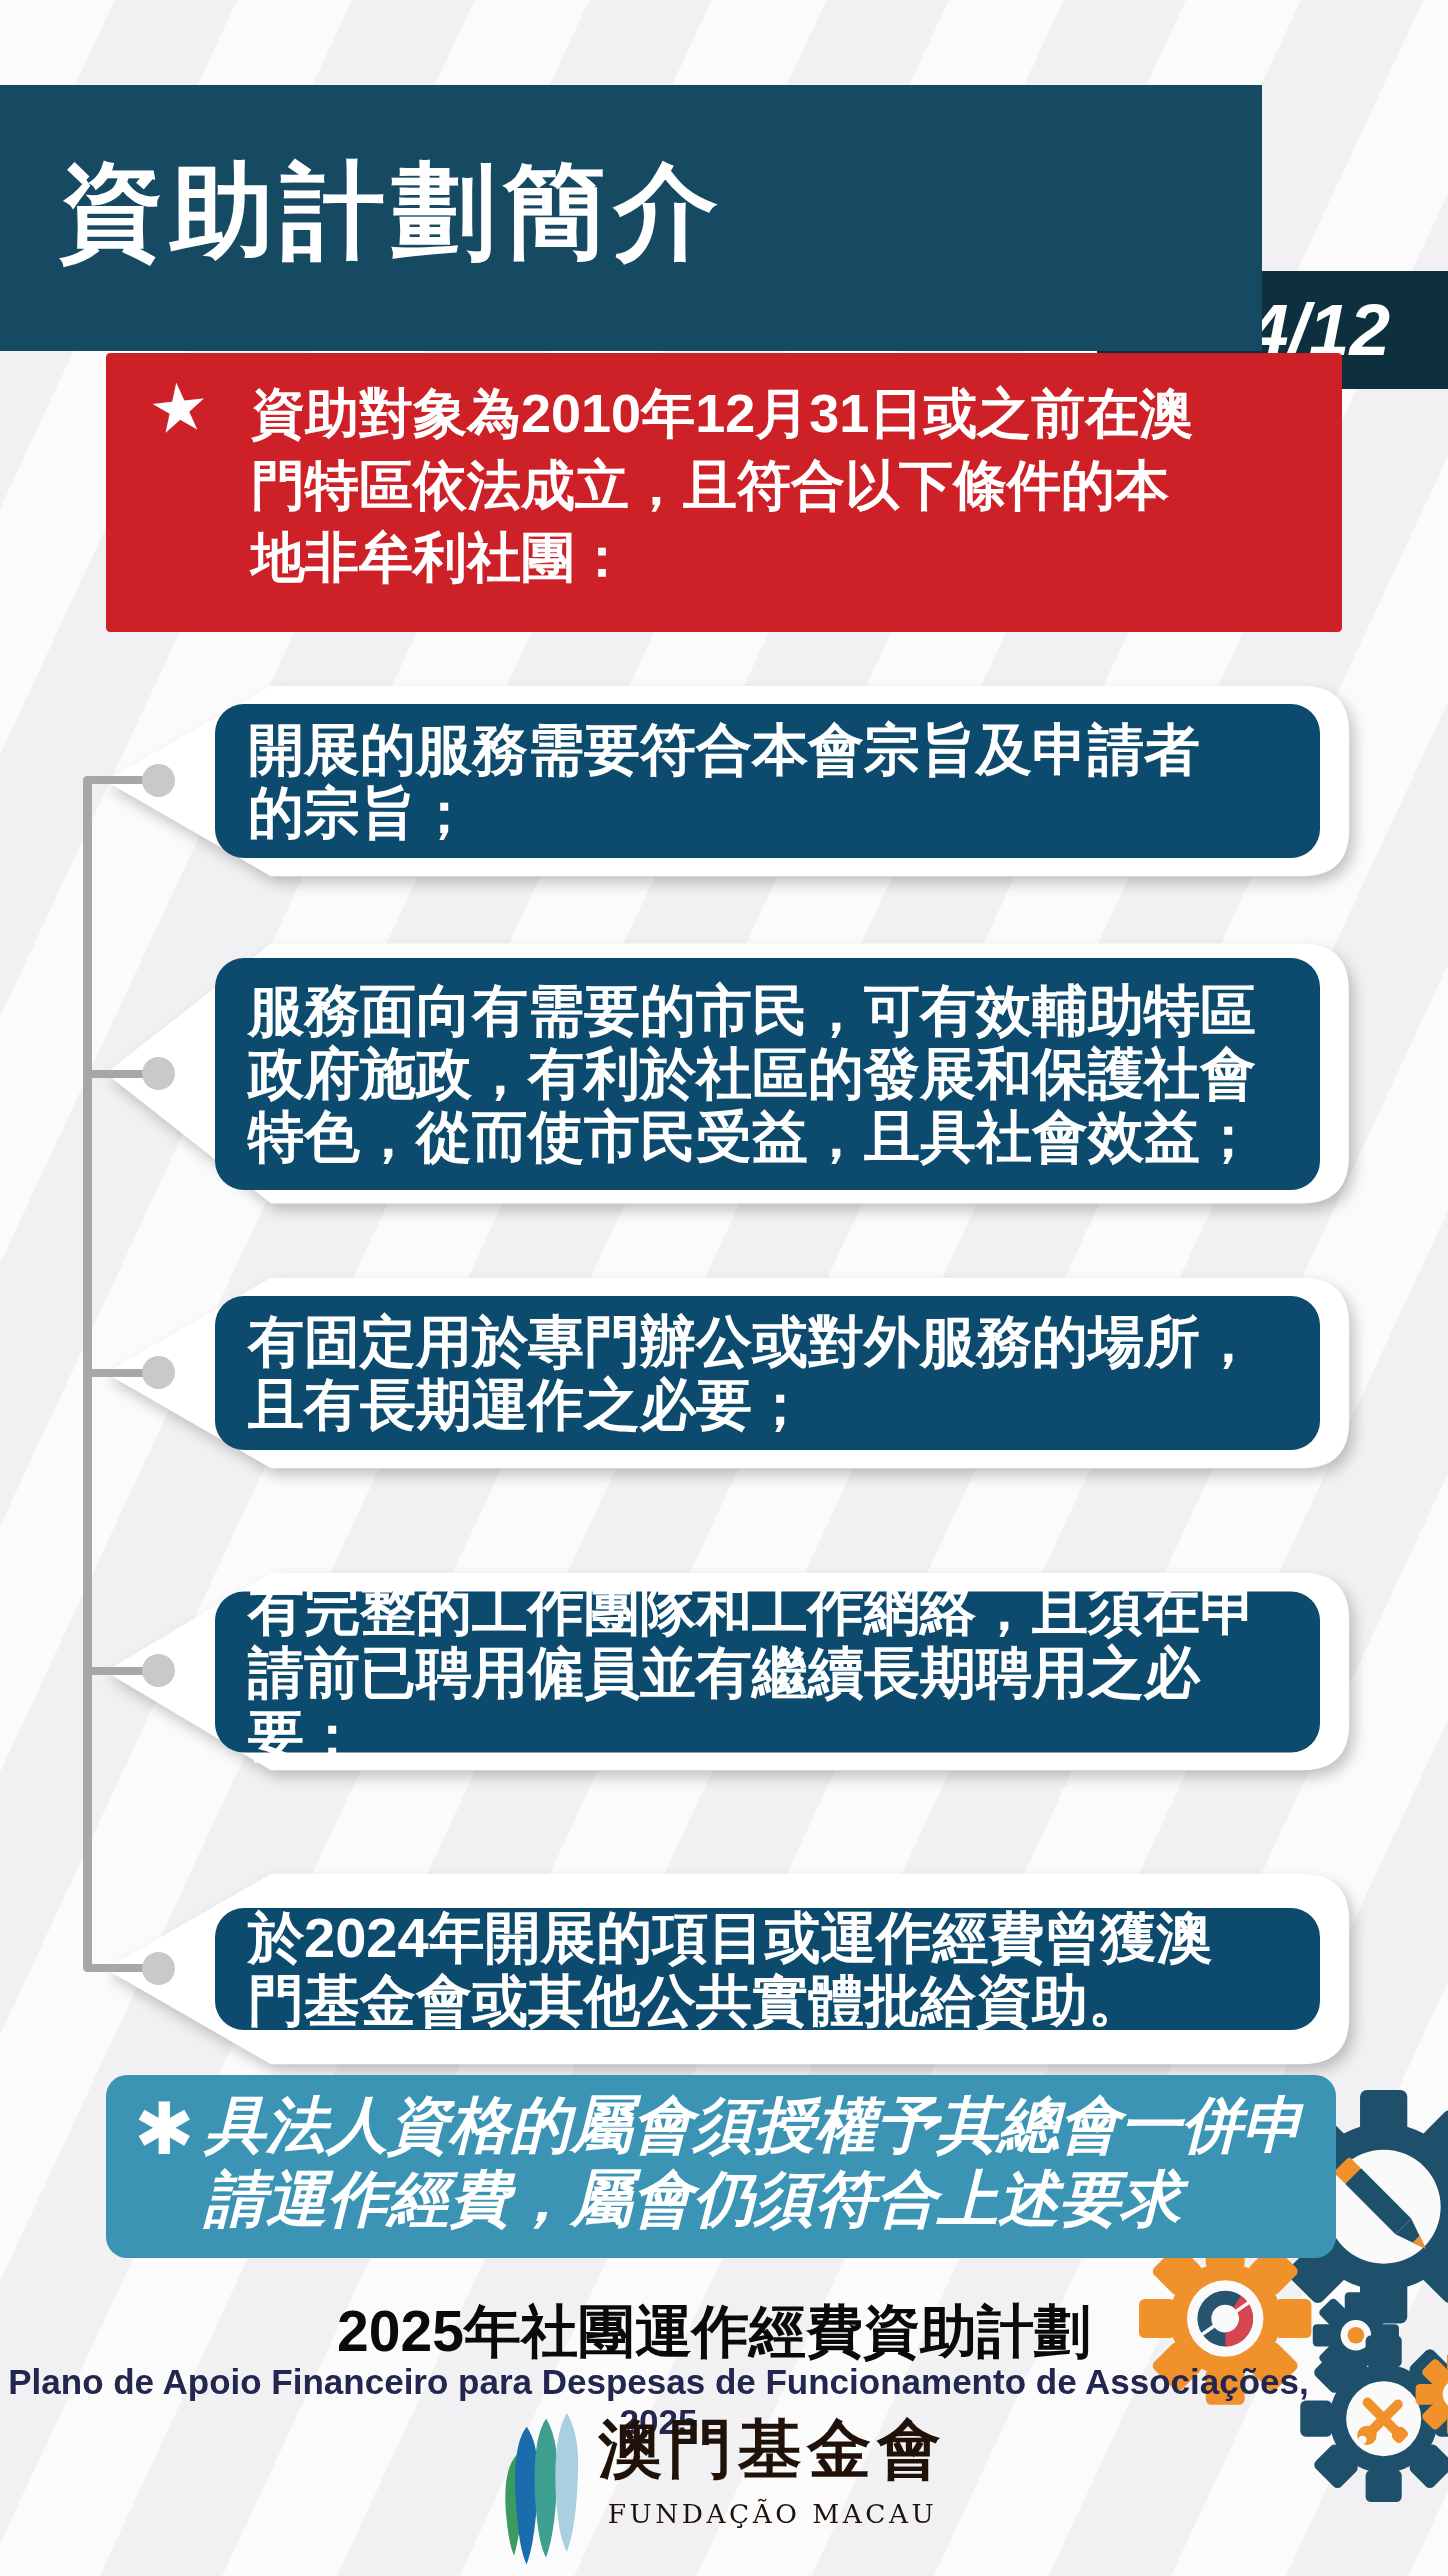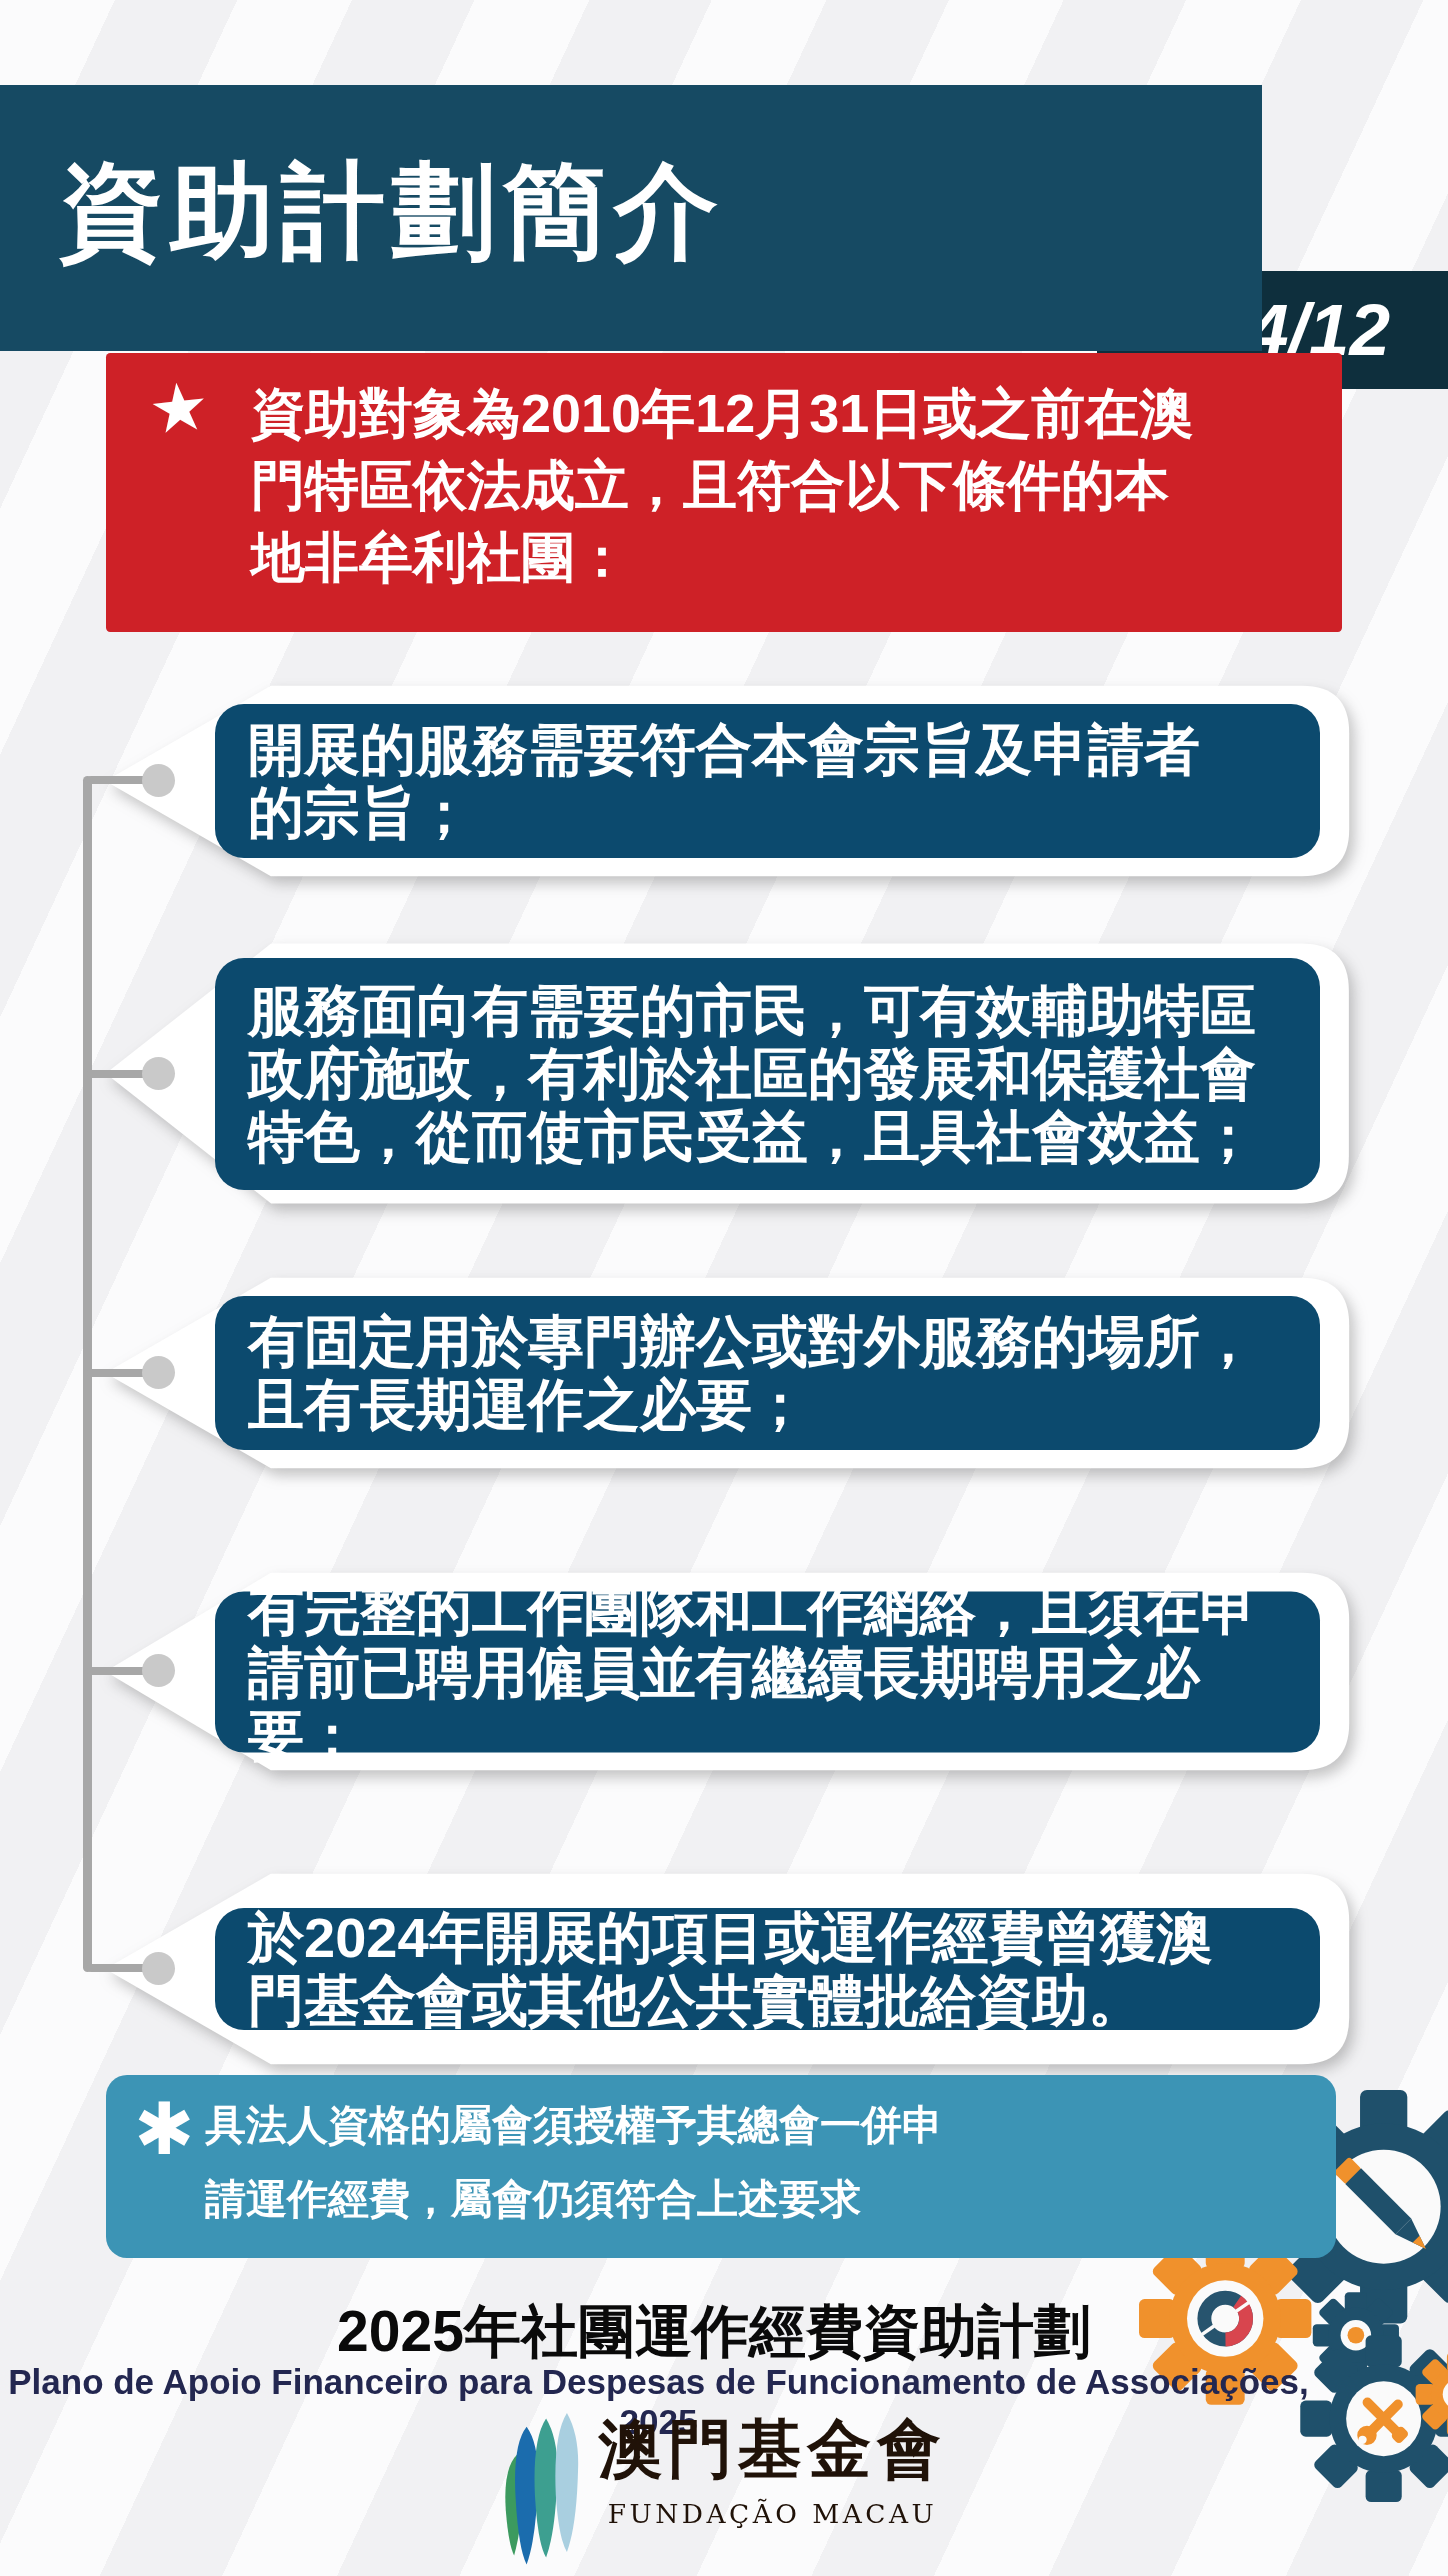--- a/index.html
+++ b/index.html
@@ -76,21 +76,21 @@
   
   .note-box{
     left:106px;top:2075px;width:1230px;height:183px;
     background:#3c94b5;border-radius:21px;color:#fff;z-index:6;
   }
   .note-box .star{
     position:absolute;left:28px;top:18px;font-size:72px;line-height:1;
   }
   .note-box .txt{
     position:absolute;left:99px;top:12.5px;right:14px;
-    font-size:41px;font-weight:700;line-height:74px;
+    font-size:61px;font-weight:700;line-height:74px;font-style:italic;
   }
 
   
   .footer-zh{
     left:0;top:2294px;width:1428px;text-align:center;
     font-size:57px;font-weight:700;color:#0a0a0a;z-index:7;
   }
   .footer-pt{
     left:0;top:2362px;width:1317px;text-align:center;
     font-size:35px;font-weight:600;color:#232750;z-index:7;

